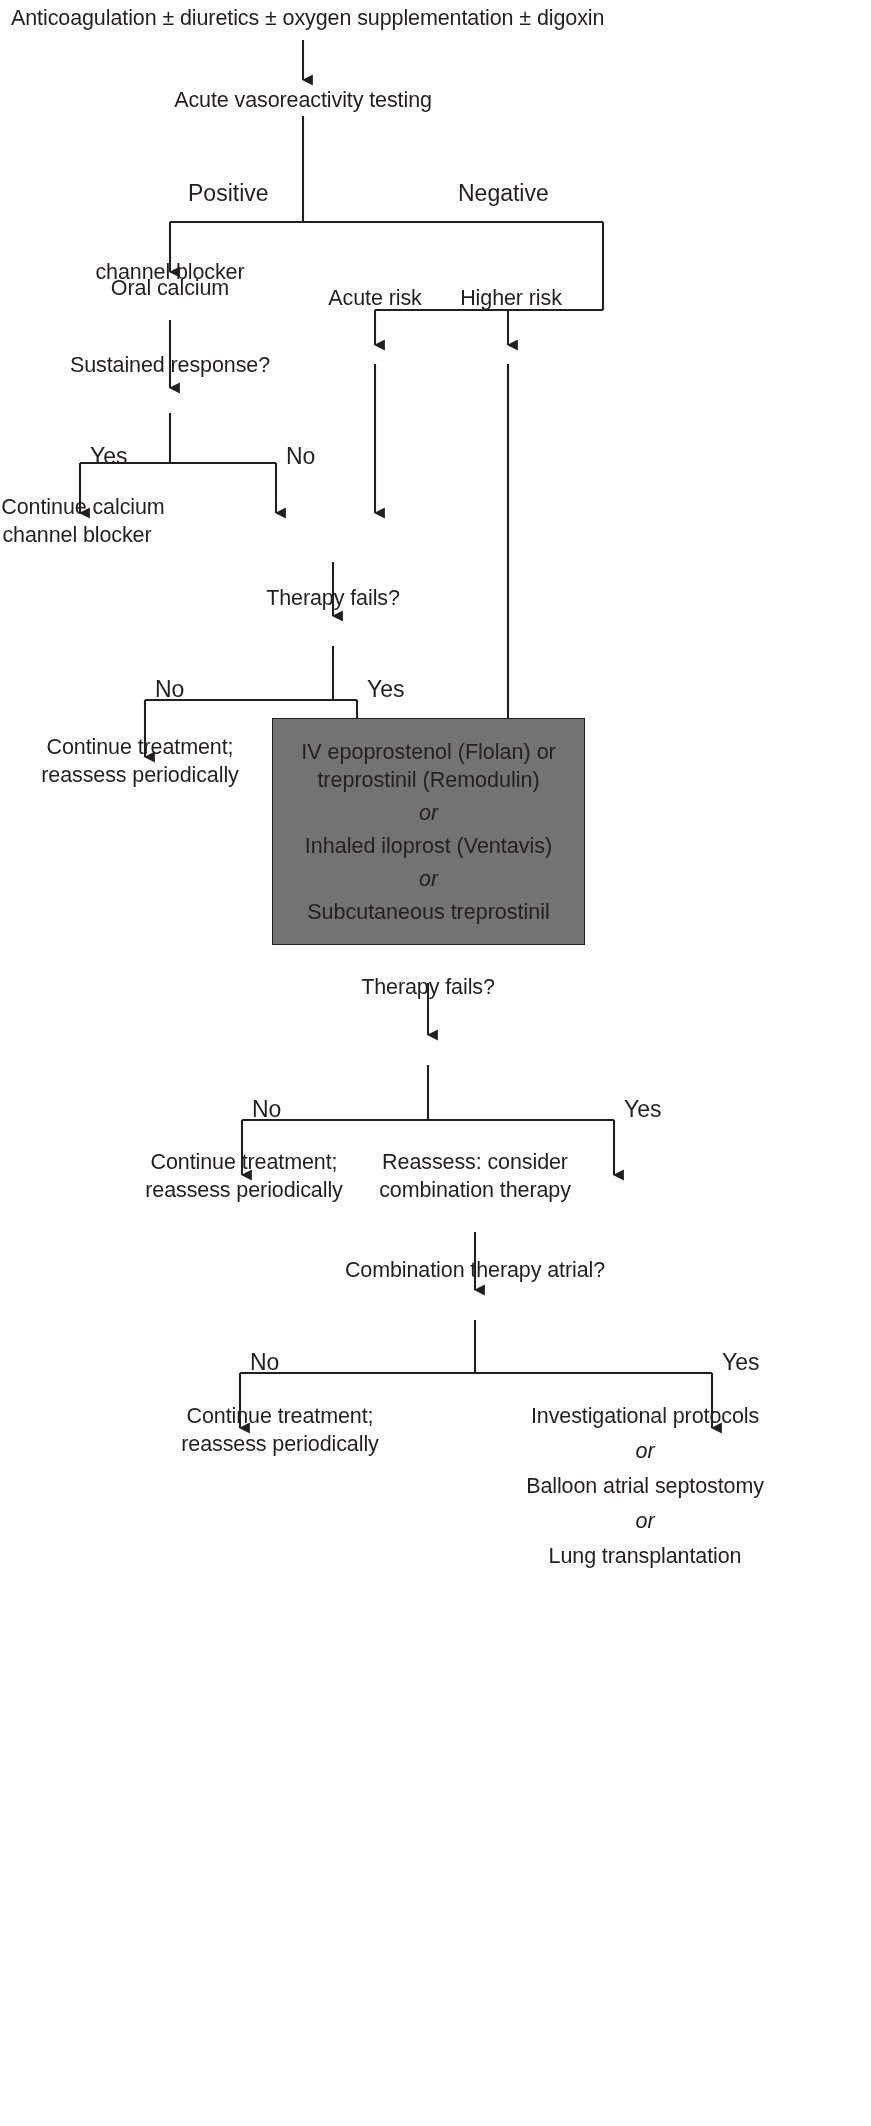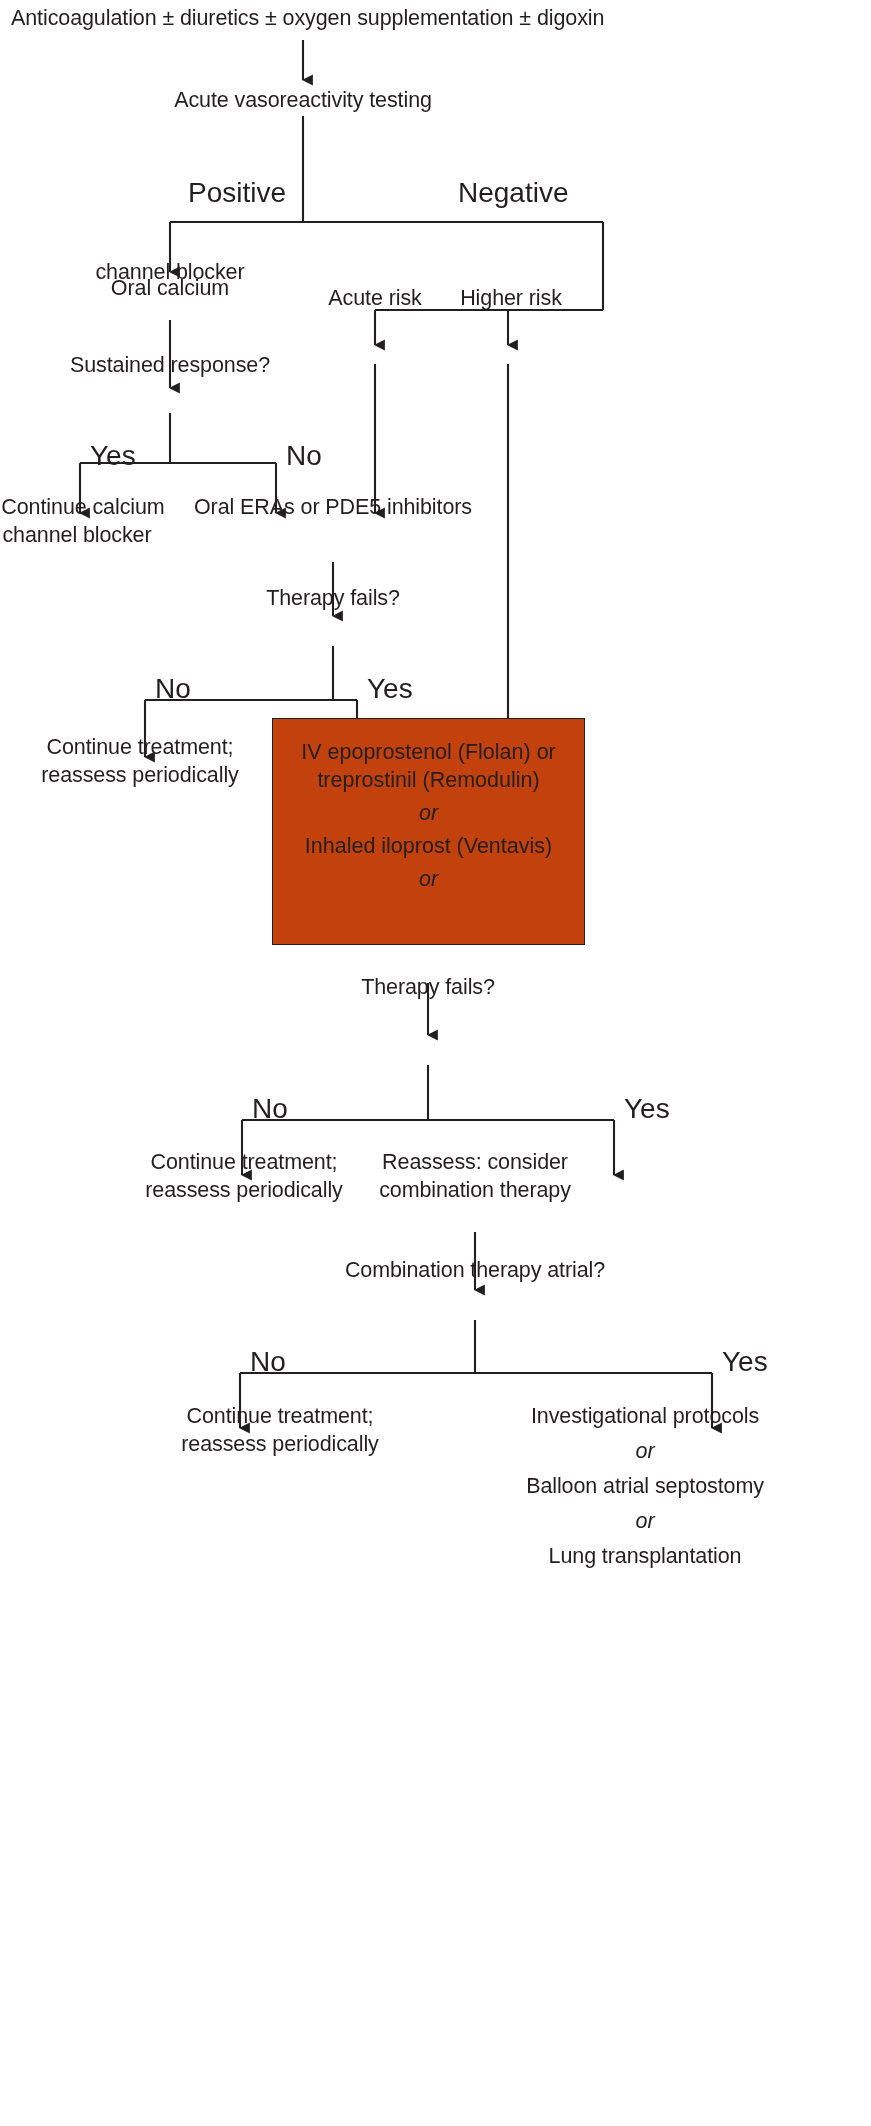--- a/index.html
+++ b/index.html
@@ -18,37 +18,37 @@
     position:absolute;
     font-size:21.5px;
     line-height:28px;
     color:#231f20;
     white-space:nowrap;
     letter-spacing:-0.1px;
   }
   .ctr{transform:translateX(-50%);}
   .lbl{
     position:absolute;
-    font-size:28px;
+    font-size:23px;
     line-height:26px;
     color:#231f20;
     white-space:nowrap;
   }
   .ital{font-style:italic;}
   svg#wires{
     position:absolute;
     left:0;top:0;
     width:871px;height:2126px;
     pointer-events:none;
   }
   .box{
     position:absolute;
     border:1.8px solid #231f20;
     box-sizing:border-box;
-    background:#c2410c;
+    background:#737373;
   }
   .boxline{
     position:absolute;
     width:100%;
     text-align:center;
     font-size:21.5px;
     line-height:28px;
     color:#231f20;
     white-space:nowrap;
   }
@@ -133,37 +133,37 @@
 
   <div class="txt ctr" style="left:170px; top:351px;">Sustained response?</div>
 
   <div class="lbl" style="left:90px; top:443px;">Yes</div>
 
   <div class="lbl" style="left:286px; top:443px;">No</div>
 
   <div class="txt ctr" style="left:83px; top:493px;">Continue calcium</div>
   <div class="txt ctr" style="left:77px; top:521px;">channel blocker</div>
 
-  <div class="txt ctr" style="left:333px; top:493px;">Oral ERAs or PDE5 inhibitors</div>
 
   <div class="txt ctr" style="left:333px; top:584px;">Therapy fails?</div>
 
   <div class="lbl" style="left:155px; top:676px;">No</div>
 
   <div class="lbl" style="left:367px; top:676px;">Yes</div>
 
   <div class="txt ctr" style="left:140px; top:733px;">Continue treatment;</div>
   <div class="txt ctr" style="left:140px; top:761px;">reassess periodically</div>
 
   <div class="box" style="left:272px; top:718px; width:313px; height:227px;">
     <div class="boxline" style="top:19px;">IV epoprostenol (Flolan) or</div>
     <div class="boxline" style="top:47px;">treprostinil (Remodulin)</div>
     <div class="boxline ital" style="top:80px;">or</div>
     <div class="boxline" style="top:113px;">Inhaled iloprost (Ventavis)</div>
     <div class="boxline ital" style="top:146px;">or</div>
+    <div class="boxline" style="top:179px;">Subcutaneous treprostinil</div>
   </div>
 
   <div class="txt ctr" style="left:428px; top:973px;">Therapy fails?</div>
 
   <div class="lbl" style="left:252px; top:1096px;">No</div>
 
   <div class="lbl" style="left:624px; top:1096px;">Yes</div>
 
   <div class="txt ctr" style="left:244px; top:1148px;">Continue treatment;</div>
   <div class="txt ctr" style="left:244px; top:1176px;">reassess periodically</div>

